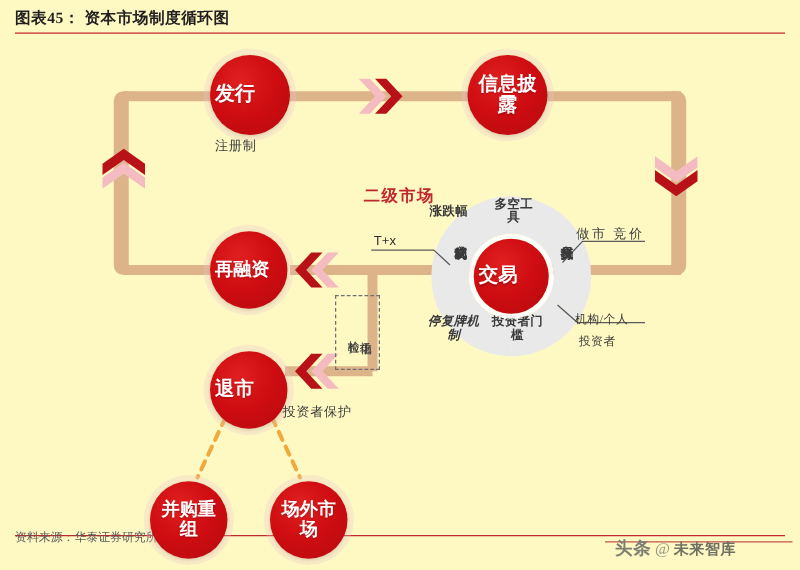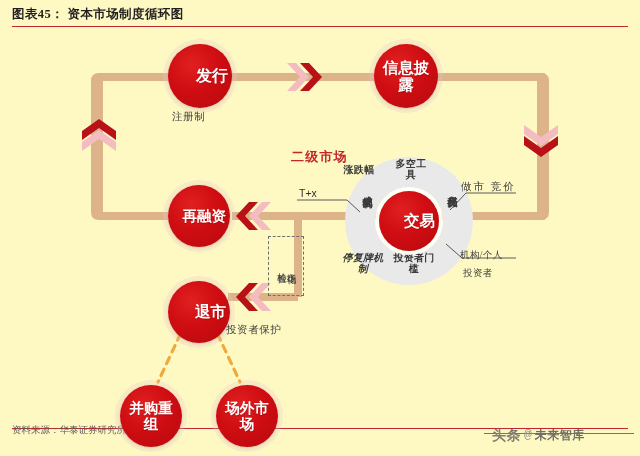--- a/index.html
+++ b/index.html
@@ -69,23 +69,23 @@
   }
 
   
   .watermark {
     position: absolute;
     left: 492px;
     top: 427px;
     width: 140px;
     height: 24px;
     display: flex;
+    align-items: center;
     gap: 3px;
     opacity: 0.78;
-    font-family: Liberation Mono, monospace;
   }
   .watermark .wm-bar {
     position: absolute;
     left: -8px;
     top: 6px;
     width: 150px;
     height: 1.4px;
     background: #b0282f;
   }
   .watermark .wm-word {
@@ -128,21 +128,21 @@
   }
 
   
   .node {
     position: absolute;
     border-radius: 50%;
     background: radial-gradient(circle at 38% 32%, #e02020 0%, #cf0d12 45%, #b60a0f 100%);
     box-shadow: 0 0 0 5px rgba(231, 200, 200, 0.30), 0 1px 3px rgba(0,0,0,0.18);
     display: flex;
     align-items: center;
-    justify-content: flex-end;
+    justify-content: flex-start;
     text-align: center;
     color: #ffffff;
     font-weight: bold;
     line-height: 1.12;
     z-index: 6;
     font-family: "Liberation Serif", "DejaVu Serif", serif;
   }
   .node-label {
     display: block;
     padding: 0 4px;

